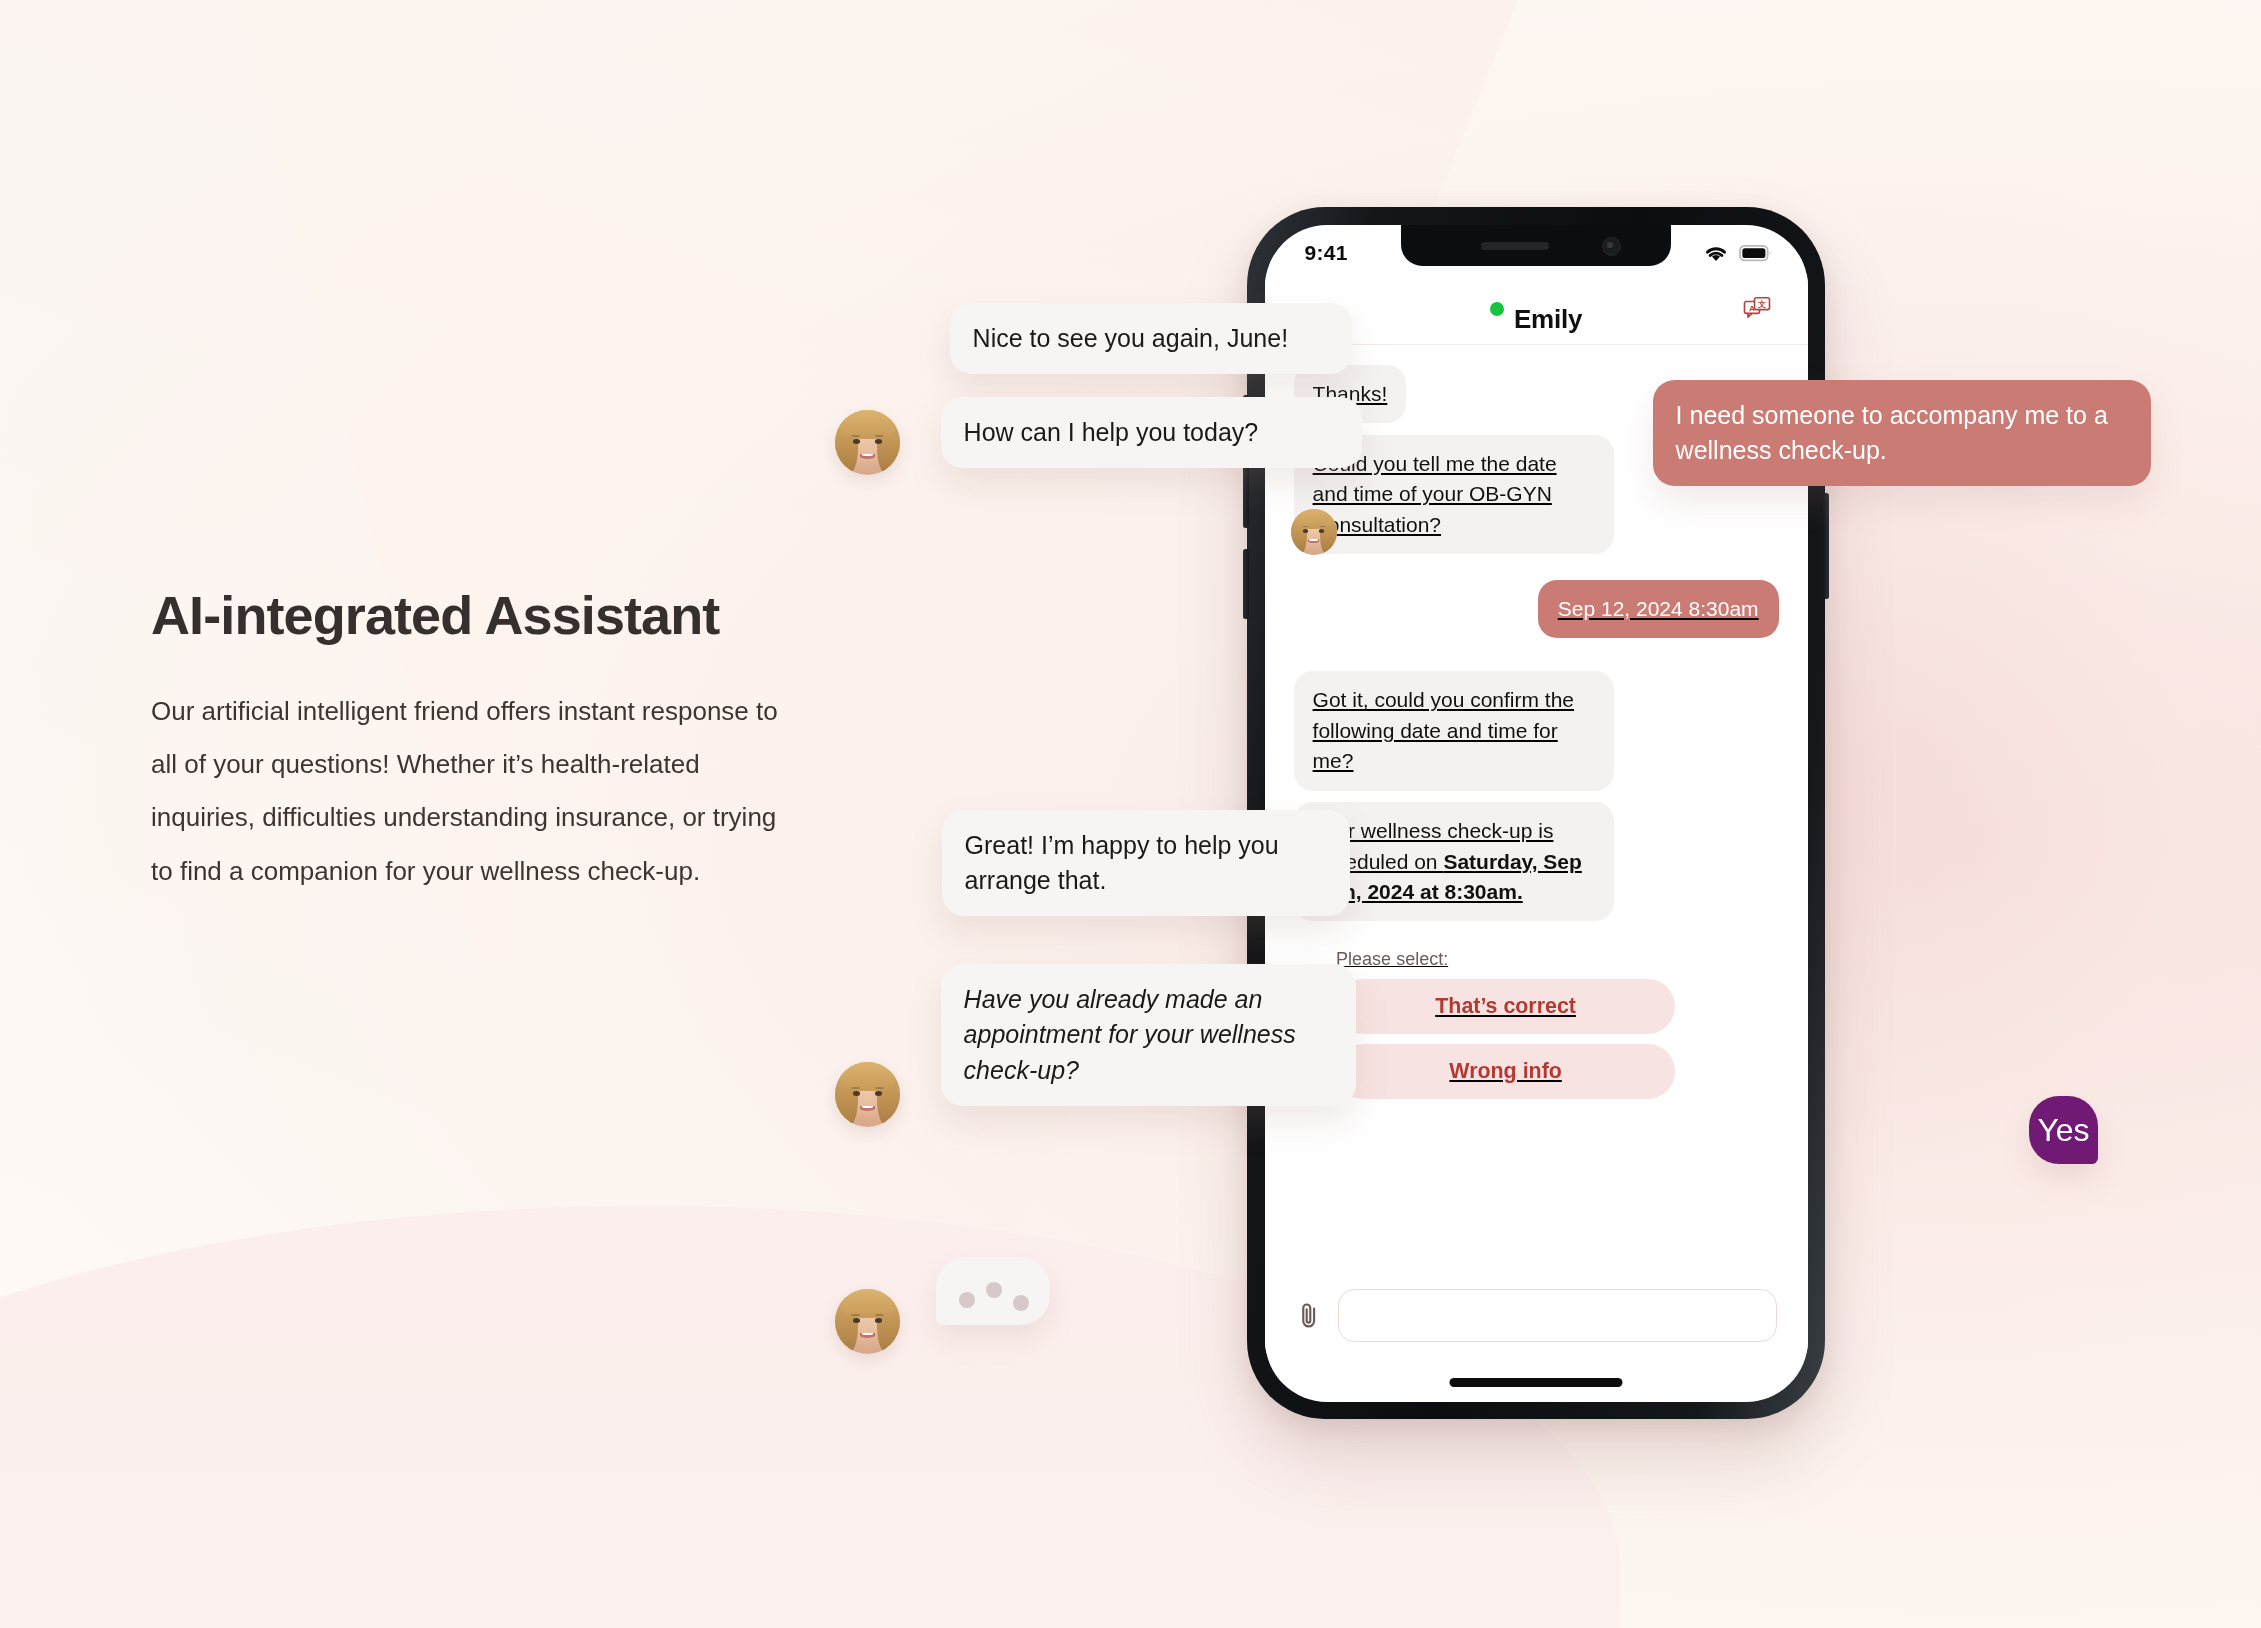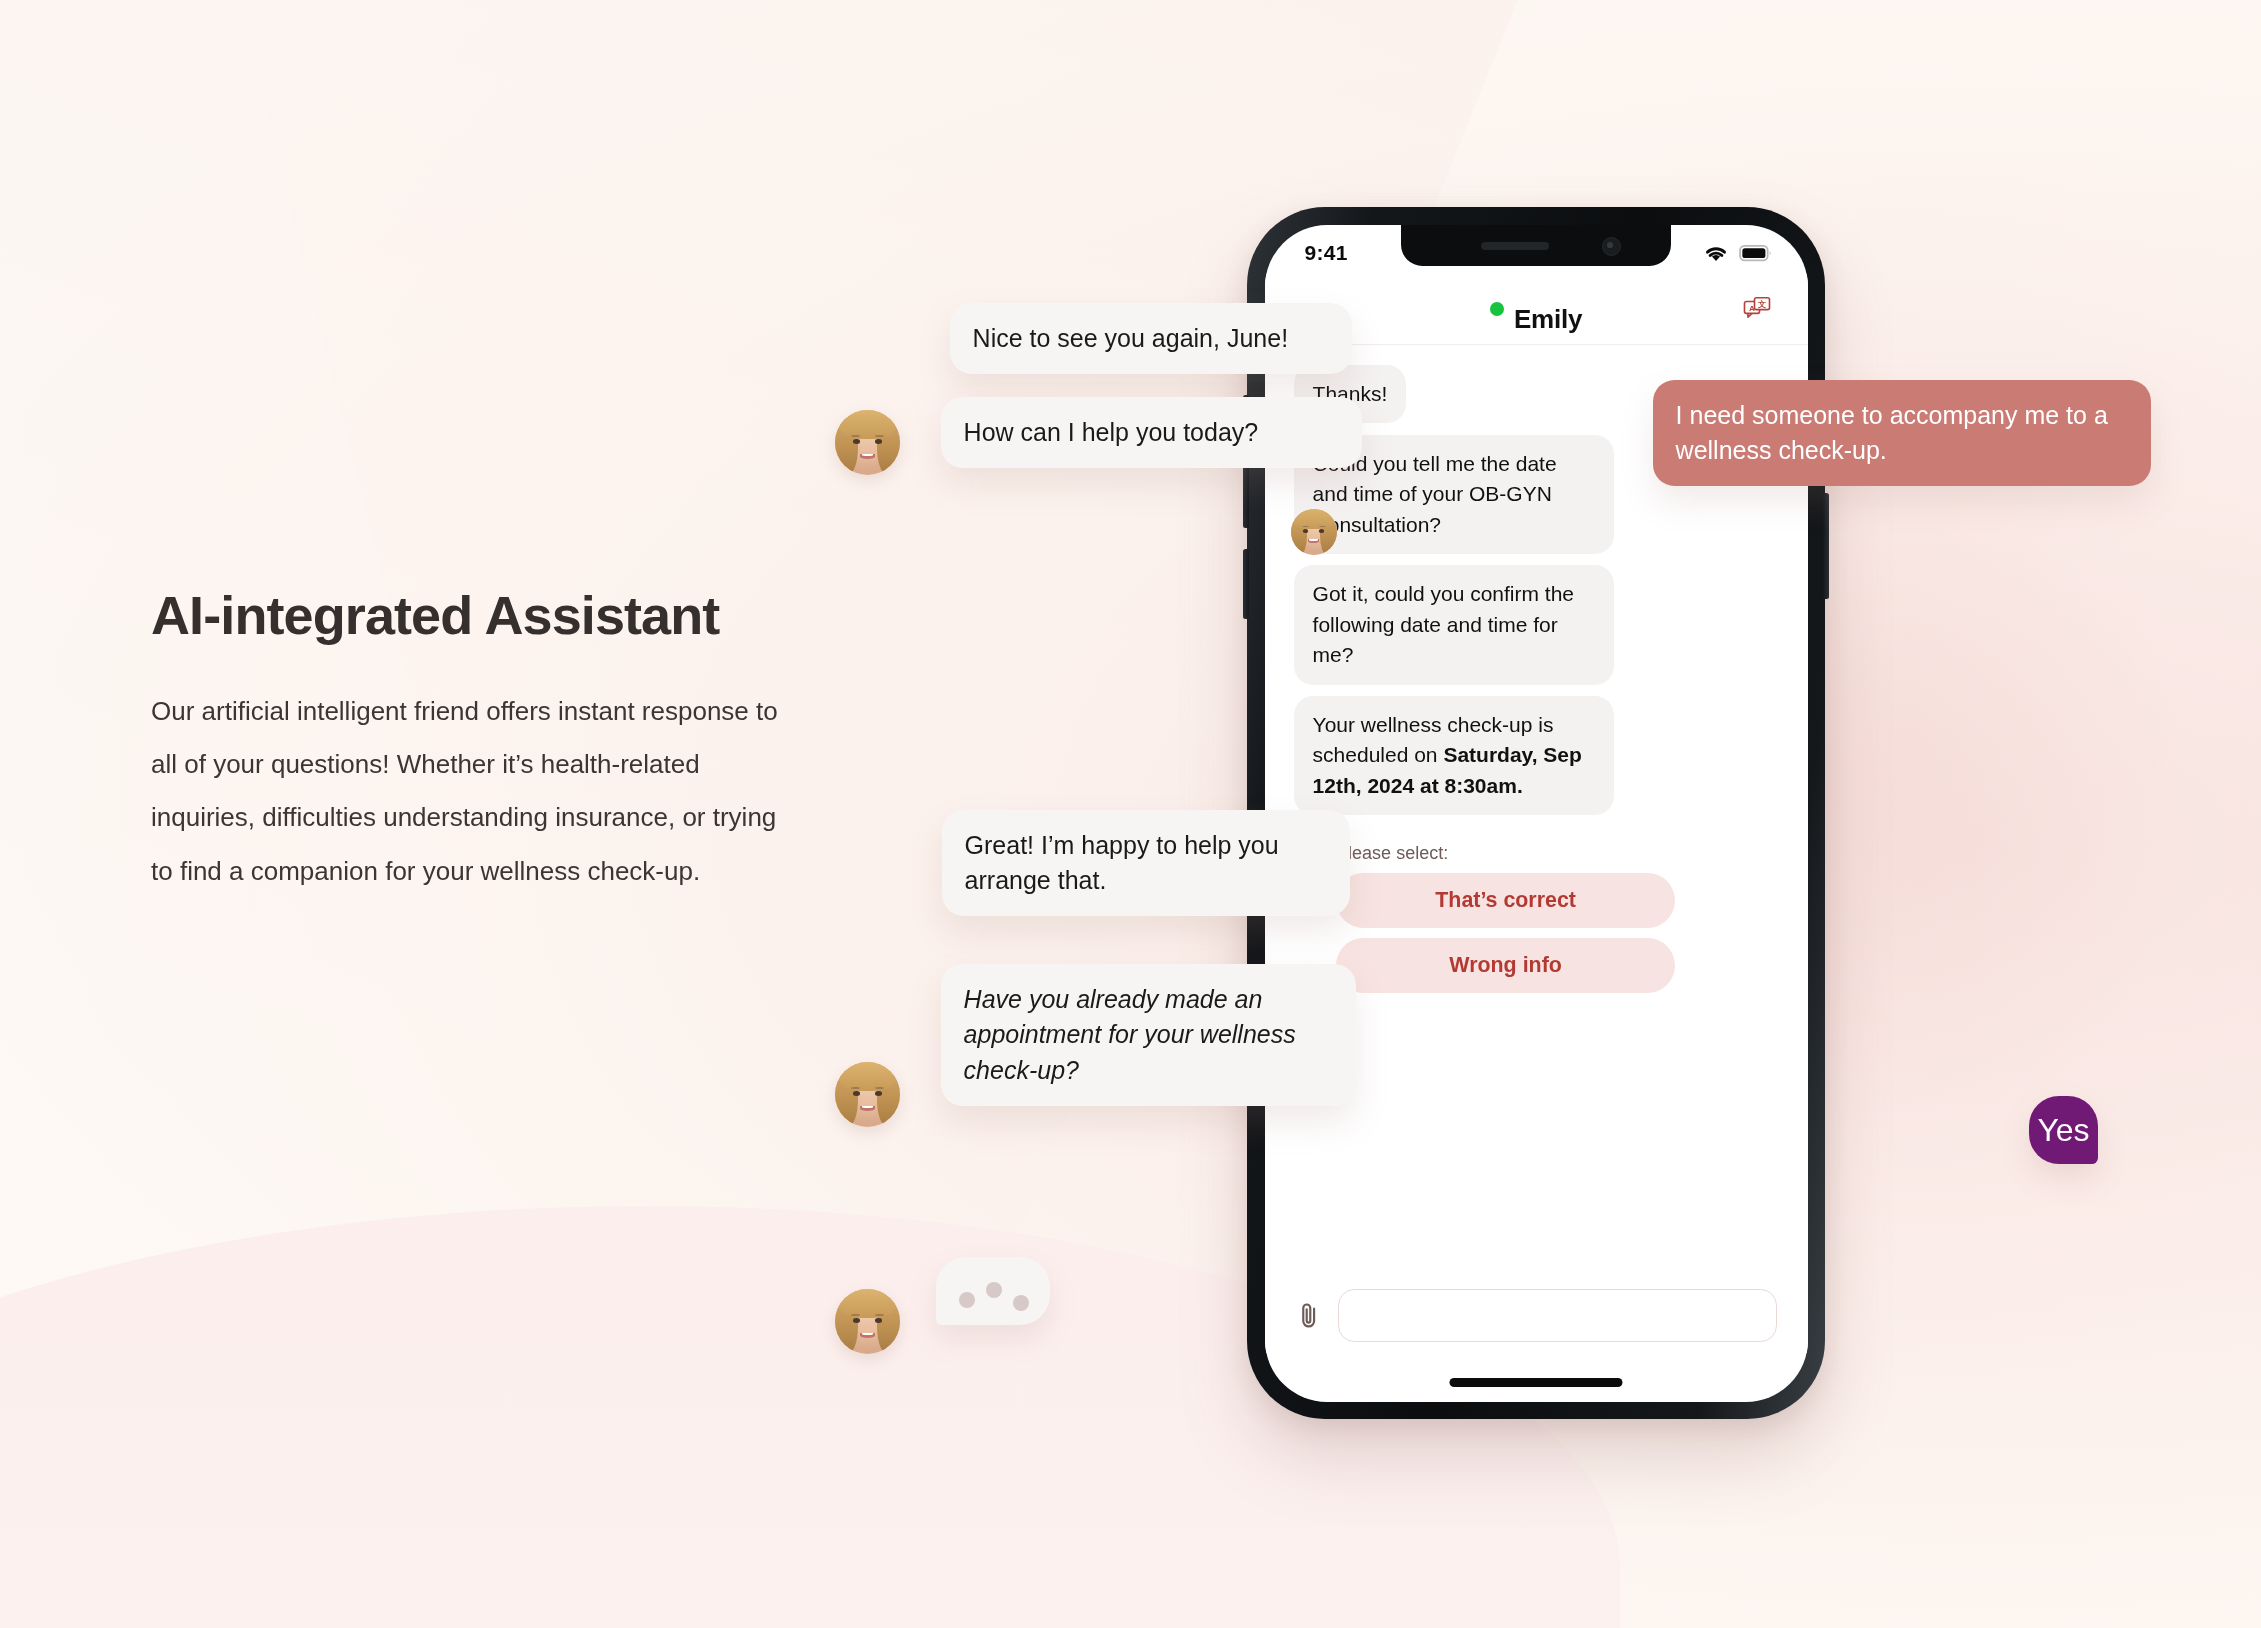--- a/index.html
+++ b/index.html
@@ -218,20 +218,21 @@
   }
 
   
   #chat-body {
     position: absolute;
     left: 0; right: 0;
     top: 119px;
     bottom: 0;
     padding: 21.4px 29px 0 29px;
     box-sizing: border-box;
+    text-decoration: underline;
   }
   .msg-row { display: flex; margin-bottom: 11.3px; }
   .msg-row.in  { justify-content: flex-start; }
   .msg-row.out { justify-content: flex-end; }
 
   .bubble-in {
     background: #f4f1f1;
     color: #111;
     border-radius: 19px;
     padding: 14px 19px;
@@ -541,20 +542,23 @@
       </div>
 
       <div class="msg-row in">
         <div class="bubble-in">Thanks!</div>
       </div>
 
       <div class="msg-row in">
         <div class="bubble-in">Could you tell me the date and time of your OB-GYN Consultation?</div>
       </div>
 
+      <div class="msg-row out" style="margin-top:26px;margin-bottom:33px;">
+        <div class="bubble-out">Sep 12, 2024 8:30am</div>
+      </div>
 
       <div class="msg-row in">
         <div class="bubble-in">Got it, could you confirm the following date and time for me?</div>
       </div>
 
       <div class="msg-row in">
         <div class="bubble-in"><span>Your wellness check-up is scheduled on </span><b>Saturday, Sep 12th, 2024 at 8:30am.</b></div>
       </div>
 
       <div id="select-block">

